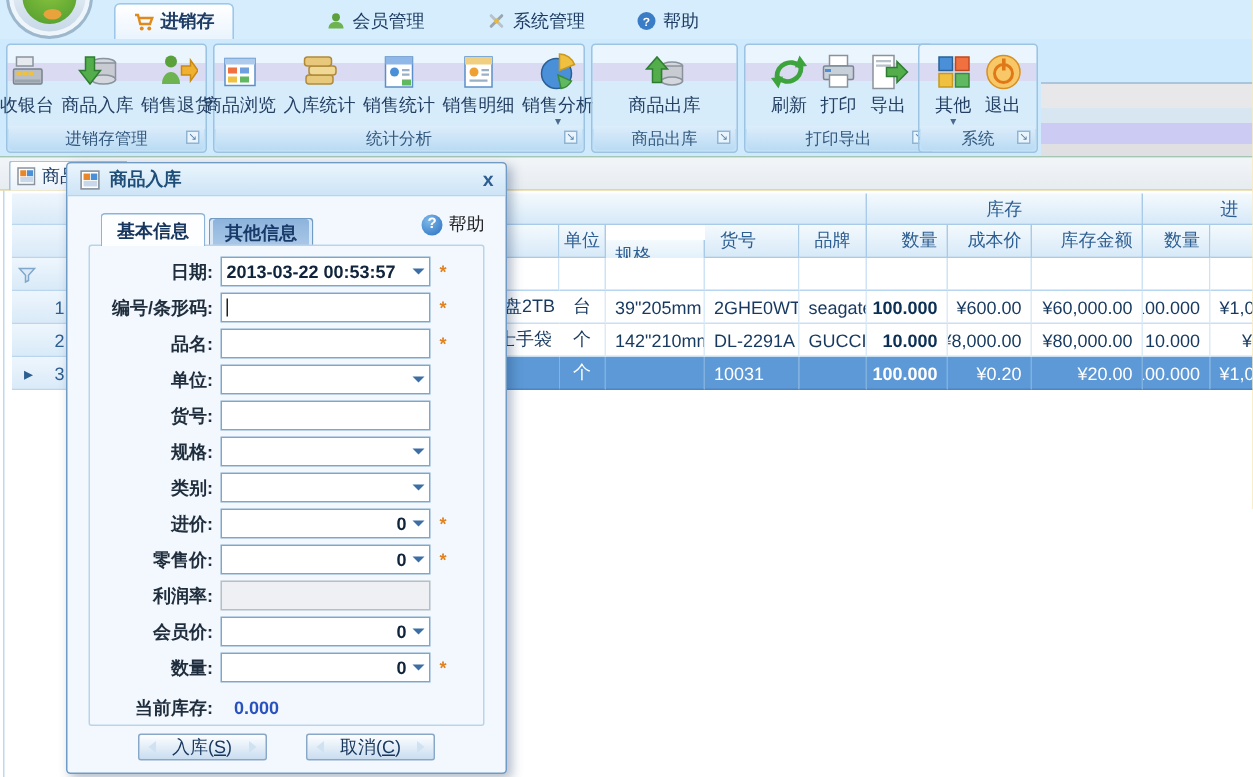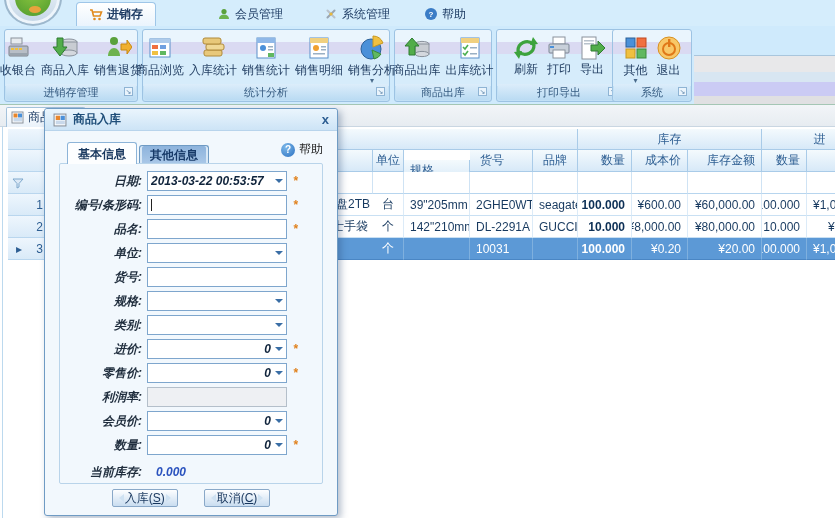--- a/index.html
+++ b/index.html
@@ -82,38 +82,38 @@
   .helpball { width:14px; height:14px; border-radius:50%; background:radial-gradient(circle at 35% 30%, #7db9ea, #2a6fc0);
               color:#fff; font-size:10px; font-weight:bold; text-align:center; line-height:14px; }
   .dtabs { position:absolute; left:22px; top:33px; display:flex; align-items:flex-end; }
   .dtab { padding:0 10px; cursor:pointer; white-space:nowrap; }
   .dtab.on { height:22px; line-height:22px; background:#fdfeff; border:1px solid #8db4d8; border-bottom:none;
              border-radius:3px 3px 0 0; color:#17365d; font-weight:bold; position:relative; z-index:2; }
   .dtab.off { height:19px; line-height:19px; margin-left:2px; background:linear-gradient(#8db3dc,#aac8e8);
               border:1px solid #6f9bc4; border-bottom:none; border-radius:3px 3px 0 0; color:#173a68; font-weight:bold;
               box-shadow:inset 2px 0 0 #d8e8f6, inset -2px 0 0 #d8e8f6; }
   .dpanel { position:absolute; left:14px; right:14px; top:54px; height:321px;
-            border:1px solid #b9d4ea; border-radius:2px; background:#f2f8fd; padding-top:5px;font-style:italic; }
+            border:1px solid #b9d4ea; border-radius:2px; background:#f2f8fd; padding-top:5px; }
   .frow { display:flex; align-items:center; height:24px; padding-left:2px; }
   .flabel { width:80px; text-align:right; color:#1f2d3d; font-weight:bold; white-space:nowrap; }
   .ffield { margin-left:5px; width:140px; height:20px; background:#fff; border:1px solid #7ea6cd;
             display:flex; align-items:center; padding:0 3px; position:relative; }
   .ffield.dis { background:#eef0f3; border-color:#b4bfca; }
   .fval { flex:1; color:#10243c; font-weight:bold; white-space:nowrap; overflow:hidden; }
   .fval.rt { text-align:right; }
   .arr { width:0; height:0; border-left:4px solid transparent; border-right:4px solid transparent;
          border-top:4px solid #3a6ea5; margin-left:4px; }
   .caretbar { width:1px; height:12px; background:#222; }
   .star { margin-left:6px; color:#e0821e; font-size:12px; font-weight:bold; width:8px; }
   .stockrow { display:flex; align-items:center; height:22px; margin-top:4px; padding-left:2px; }
   .stockval { margin-left:14px; color:#2a52be; font-weight:bold; }
   .dbtns { position:absolute; left:0; right:0; top:380px; display:flex; justify-content:center; gap:26px; }
   .dbtn { min-width:66px; height:18px; background:linear-gradient(#fdfeff,#c9ddf0); border:1px solid #89a8c8;
           border-radius:2px; color:#17365d; font-size:12px; line-height:16px; text-align:center; cursor:pointer;
-          display:flex; align-items:center; justify-content:center; gap:1px; padding:0 6px; }
+          display:flex; align-items:center; justify-content:center; gap:11px; padding:0 6px; }
   .dbtn .key { text-decoration:underline; }
   .chev { width:0; height:0; border-top:4px solid transparent; border-bottom:4px solid transparent; }
   .chev.l { border-right:5px solid #cfe2f2; }
   .chev.r { border-left:5px solid #cfe2f2; }
 </style>
 </head>
 <body>
 
 <div class="screen">
 
@@ -257,39 +257,28 @@
       <div class="grp-items">
         <div class="rbtn">
           <svg viewBox="0 0 28 28">
               <ellipse cx="19" cy="10" rx="7" ry="2.6" fill="#d4d8de" stroke="#8a929c"></ellipse>
               <rect x="12" y="10" width="14" height="10" fill="#c8ccd2" stroke="#8a929c"></rect>
               <ellipse cx="19" cy="20" rx="7" ry="2.6" fill="#d4d8de" stroke="#8a929c"></ellipse>
               <polygon points="2,12 9,4 16,12 12,12 12,21 6,21 6,12" fill="#52ad4a" stroke="#2e7d32"></polygon>
             </svg>
           <span class="lbl">商品出库</span>
         </div>
-        <div class="rbtn">
-          <svg viewBox="0 0 28 28">
-              <rect x="5" y="4" width="18" height="20" fill="#fff" stroke="#5b8fc9"></rect>
-              <rect x="5" y="4" width="18" height="5" fill="#f0d080"></rect>
-              <path d="M7 13 l2 2 3-4" fill="none" stroke="#4caf50" stroke-width="1.6"></path>
-              <path d="M7 19 l2 2 3-4" fill="none" stroke="#4caf50" stroke-width="1.6"></path>
-              <rect x="14" y="13" width="7" height="1.5" fill="#9ab0c4"></rect>
-              <rect x="14" y="19" width="7" height="1.5" fill="#9ab0c4"></rect>
-            </svg>
-          <span class="lbl">出库统计</span>
-        </div>
       </div>
       <div class="grp-bar">
         <span>商品出库</span>
         <span class="launcher">↘</span>
       </div>
     </div>
 
-    <div class="grp" style="left:496px; width:126px;font-family:Liberation Mono, monospace;">
+    <div class="grp" style="left:496px; width:126px;">
       <div class="grp-items">
         <div class="rbtn">
           <svg viewBox="0 0 28 28">
               <path d="M6 17 a9 9 0 0 1 15-7" fill="none" stroke="#3da33d" stroke-width="3.2" stroke-linecap="round"></path>
               <polygon points="21,3 26,10 18,11" fill="#3da33d"></polygon>
               <path d="M22 11 a9 9 0 0 1-15 7" fill="none" stroke="#3da33d" stroke-width="3.2" stroke-linecap="round"></path>
               <polygon points="7,25 2,18 10,17" fill="#3da33d"></polygon>
             </svg>
           <span class="lbl">刷新</span>
         </div>

